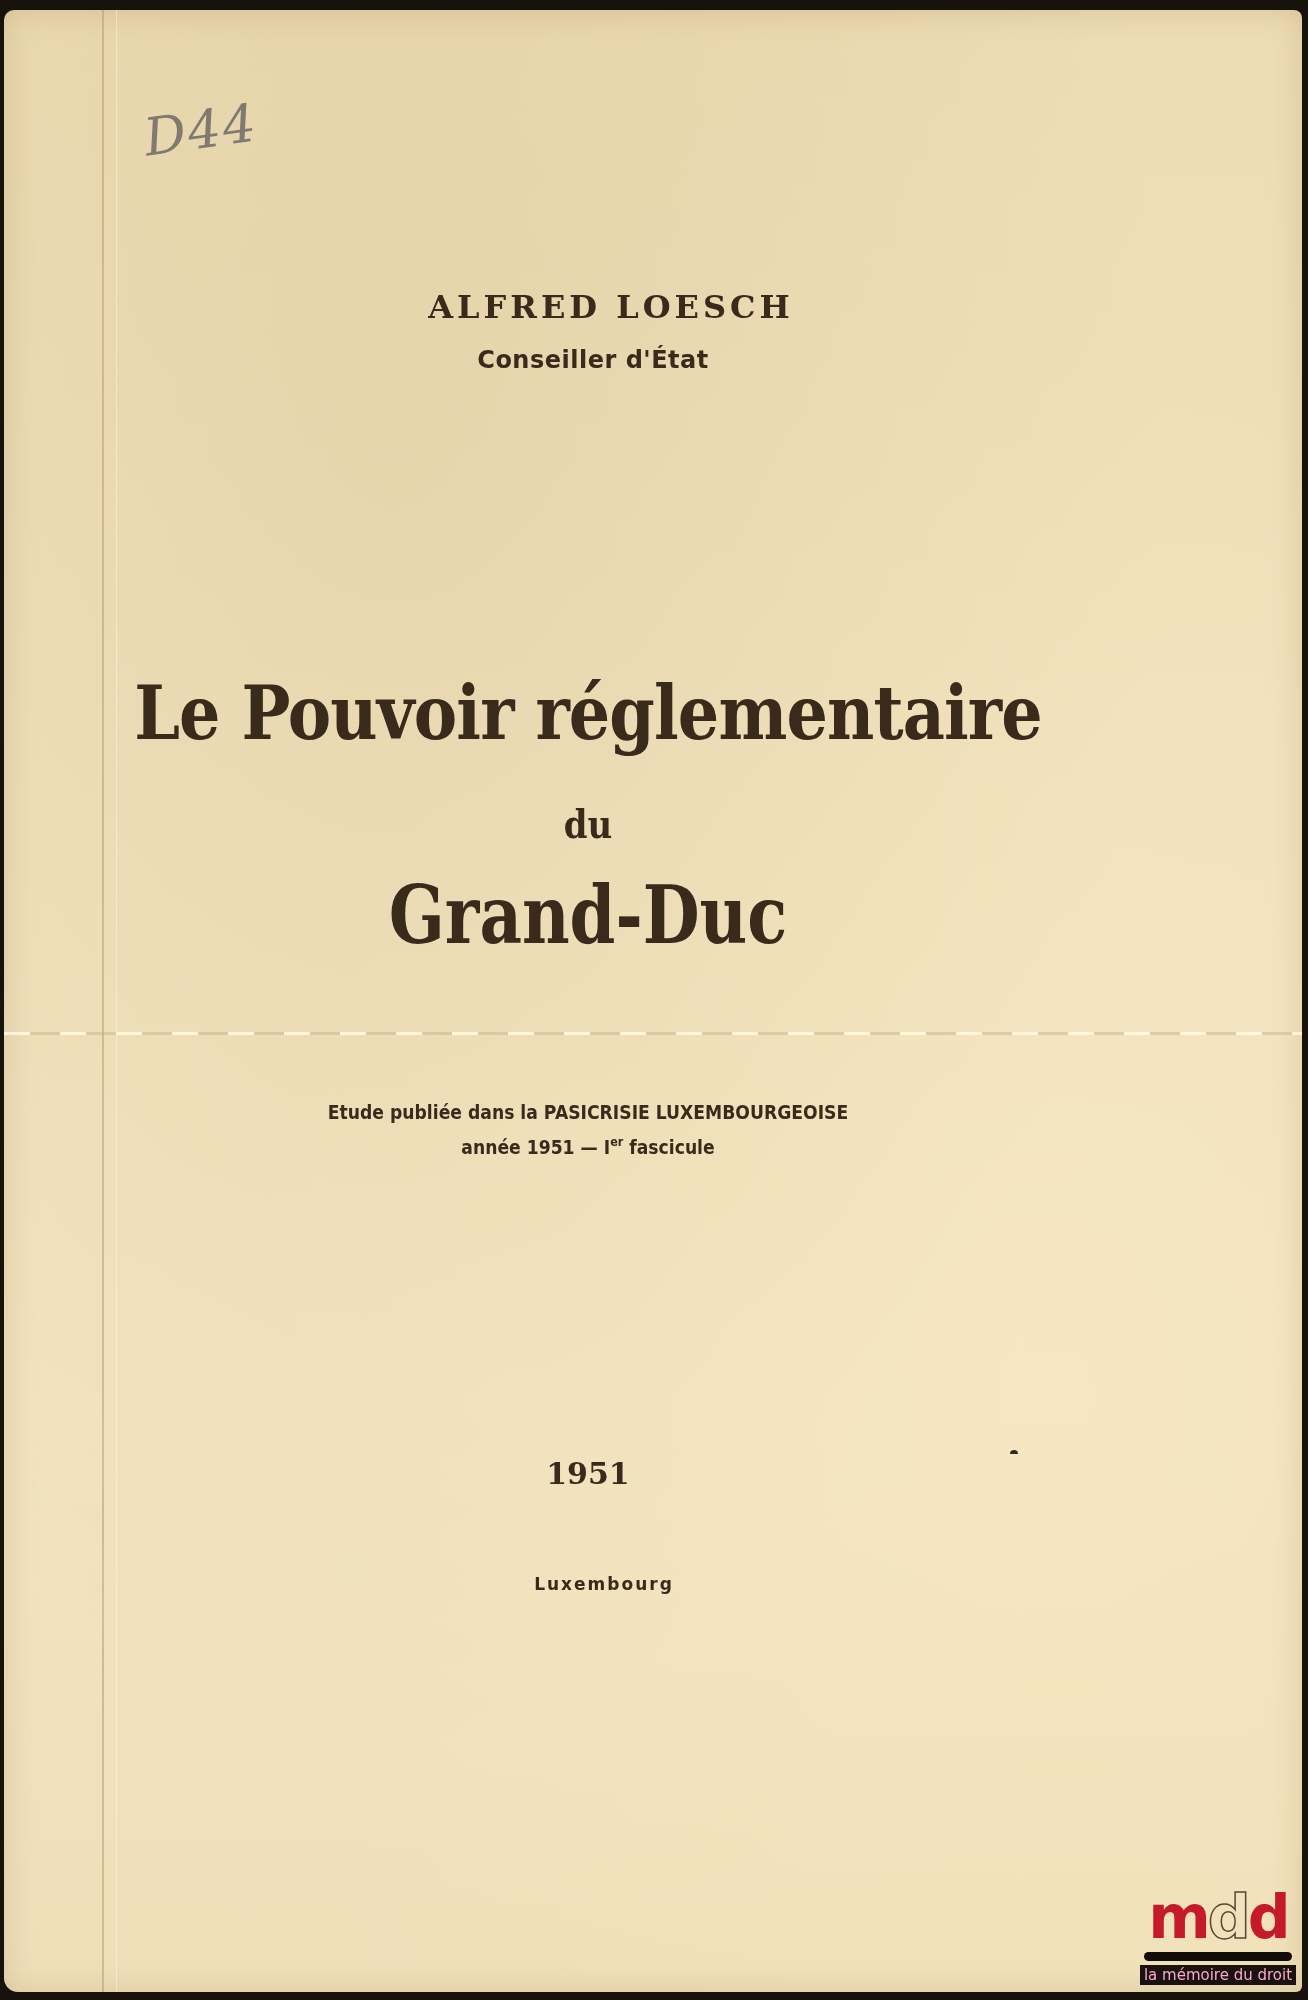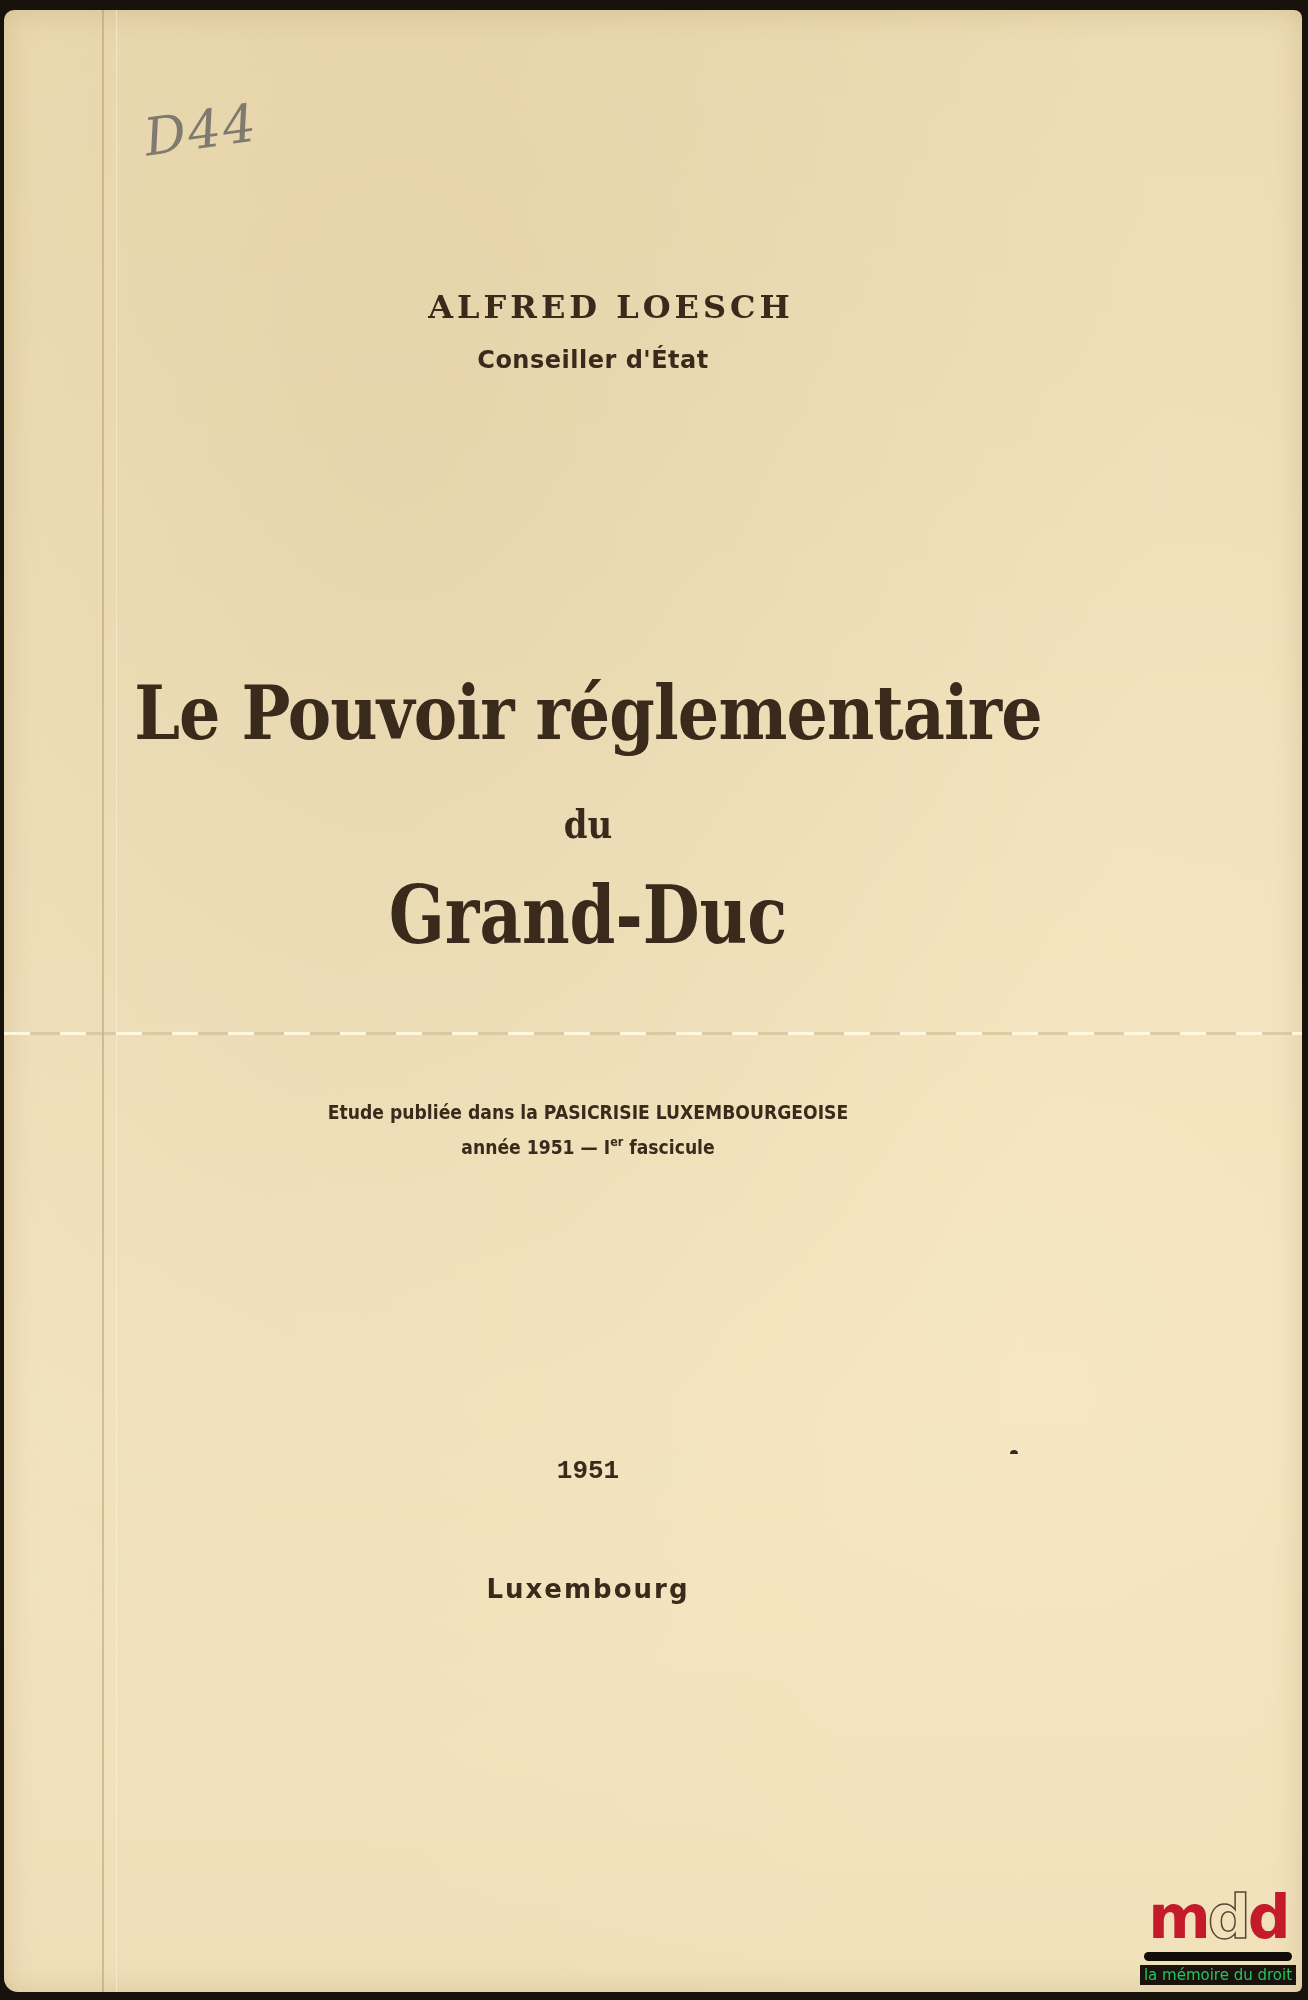--- a/index.html
+++ b/index.html
@@ -125,36 +125,35 @@
       font-family: "DejaVu Sans", sans-serif;
       transform: scaleX(0.86);
     }
     .study-line2 sup {
       font-size: 13px;
     }
     .year {
       top: 1446px;
       left: 0;
       width: 1168px;
-      font-size: 26px;
-      font-family: Liberation Mono, monospace;
+      font-size: 30px;
     }
     .printer {
       top: 1514px;
       left: 0;
       width: 1168px;
       font-size: 21px;
       font-family: "DejaVu Sans", sans-serif;
       letter-spacing: 5px;
     }
     .city {
       top: 1564px;
-      left: 0;
-      width: 1168px;
-      font-size: 26px;
+      left: 16px;
+      width: 1168px;
+      font-size: 17px;
       font-family: "DejaVu Sans", sans-serif;
       letter-spacing: 2px;
     }
     .speck {
       position: absolute;
       left: 1006px;
       top: 1440px;
       width: 8px;
       height: 6px;
       border-top: 4px solid #2e2a22;
@@ -184,21 +183,21 @@
     .logo-bar {
       width: 148px;
       height: 9px;
       background: #120c08;
       border-radius: 5px;
       margin: 4px auto 4px auto;
     }
     .logo-tagline {
       font-family: "DejaVu Sans", sans-serif;
       font-size: 15px;
-      color: #22c55e;
+      color: #f9a8d4;
       white-space: nowrap;
     }
     .logo-tagline-bg {
       background: #1a120c;
       display: inline-block;
       padding: 1px 4px;
     }
   </style>
 </head>
 <body>

